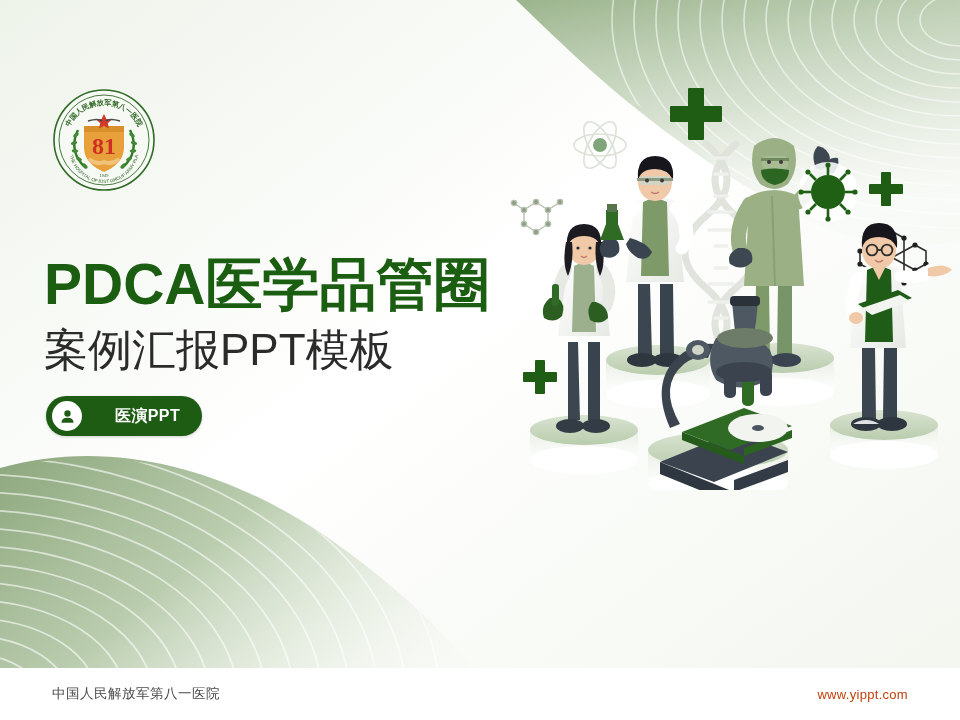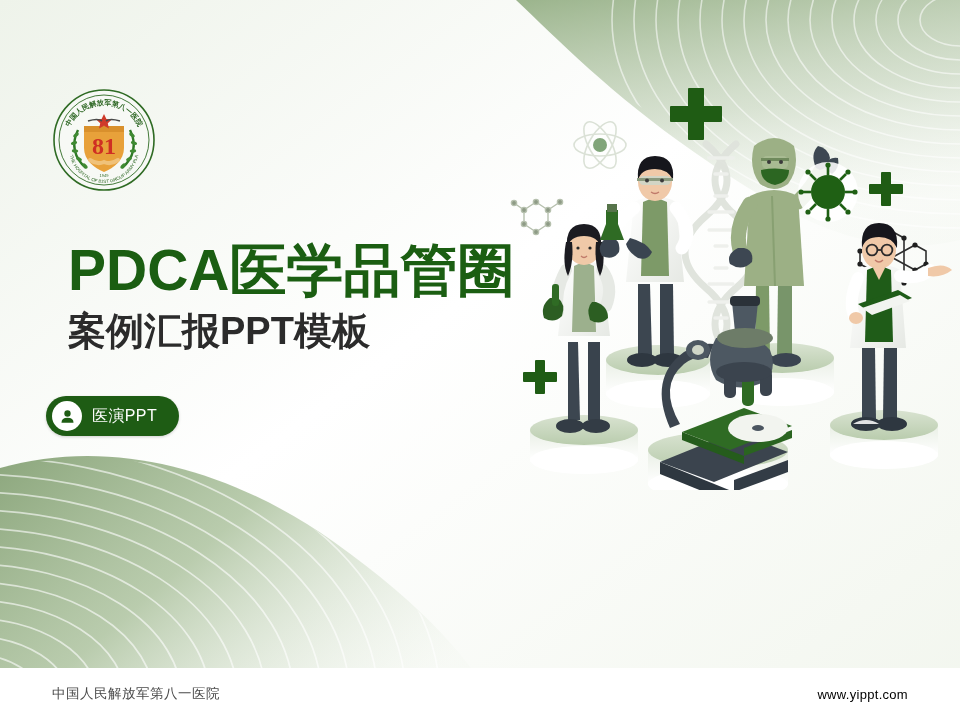--- a/index.html
+++ b/index.html
@@ -19,51 +19,51 @@
 
   
   .footer {
     position:absolute; left:0; right:0; bottom:0; height:52px;
     background:#ffffff;
     display:flex; align-items:center; justify-content:space-between;
     padding:0 52px;
     z-index:40;
   }
   .footer-left { font-size:13.5px; color:#4a4a4a; letter-spacing:.5px; }
-  .footer-right { font-size:13px; color:#000000; letter-spacing:.3px; }
+  .footer-right { font-size:13px; color:#c2410c; letter-spacing:.3px; }
 
   
   .logo-wrap { position:absolute; left:52px; top:88px; width:104px; height:104px; z-index:30; }
 
   
-  .title-block { position:absolute; left:44px; top:240px; z-index:30;margin-left:24px; }
+  .title-block { position:absolute; left:44px; top:254px; z-index:30; }
   .title-main {
     font-size:57px; font-weight:bold; color:#1b5e12;
     letter-spacing:0px; line-height:1.08; white-space:nowrap;
     text-shadow:0 1px 0 rgba(255,255,255,.5);
   }
   .title-sub {
-    font-size:38px; font-weight:bold; color:#2b2b2b;
+    font-size:44px; font-weight:normal; color:#2b2b2b;
     letter-spacing:0px; line-height:1.25; margin-top:6px; white-space:nowrap;
   }
 
   
   .pill-row { position:absolute; left:46px; top:396px; display:flex; gap:18px; z-index:30; }
   .pill {
     display:flex; align-items:center; gap:10px;
     background:#1e5c14; border-radius:22px;
     height:40px; padding:0 22px 0 6px;
     box-shadow:0 1px 3px rgba(0,0,0,.18);
   }
   .pill-icon {
     width:30px; height:30px; border-radius:50%;
     background:#ffffff; display:flex; align-items:center; justify-content:center;
     flex:0 0 auto;
   }
-  .pill-label { color:#ffffff; font-size:16px; font-weight:normal; letter-spacing:.4px; }
+  .pill-label { color:#ffffff; font-size:16px; font-weight:bold; letter-spacing:.4px;margin-left:23px; }
 
   
   .illustration { position:absolute; left:510px; top:70px; width:450px; height:420px; z-index:20; }
 </style>
 </head>
 <body>
 
 <div id="slide">
 
   <svg class="bg-layer" viewBox="0 0 960 720" preserveAspectRatio="none">

